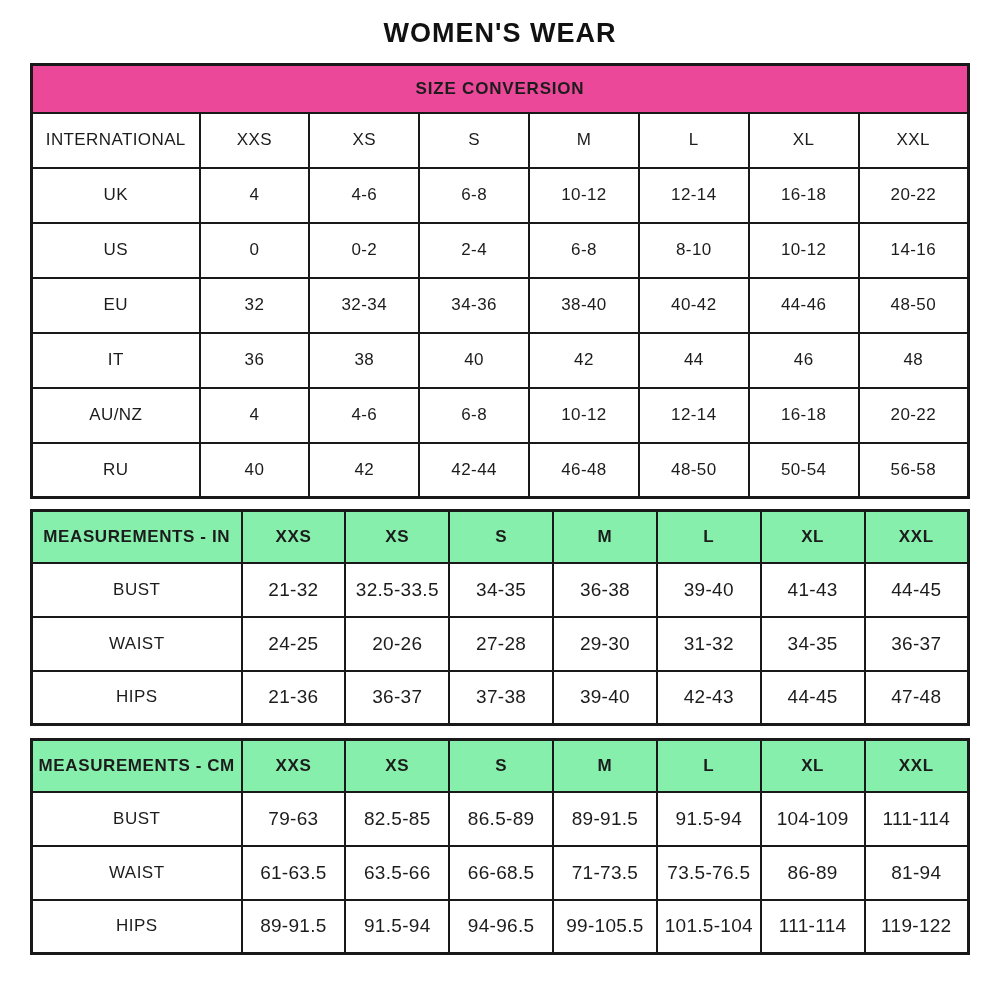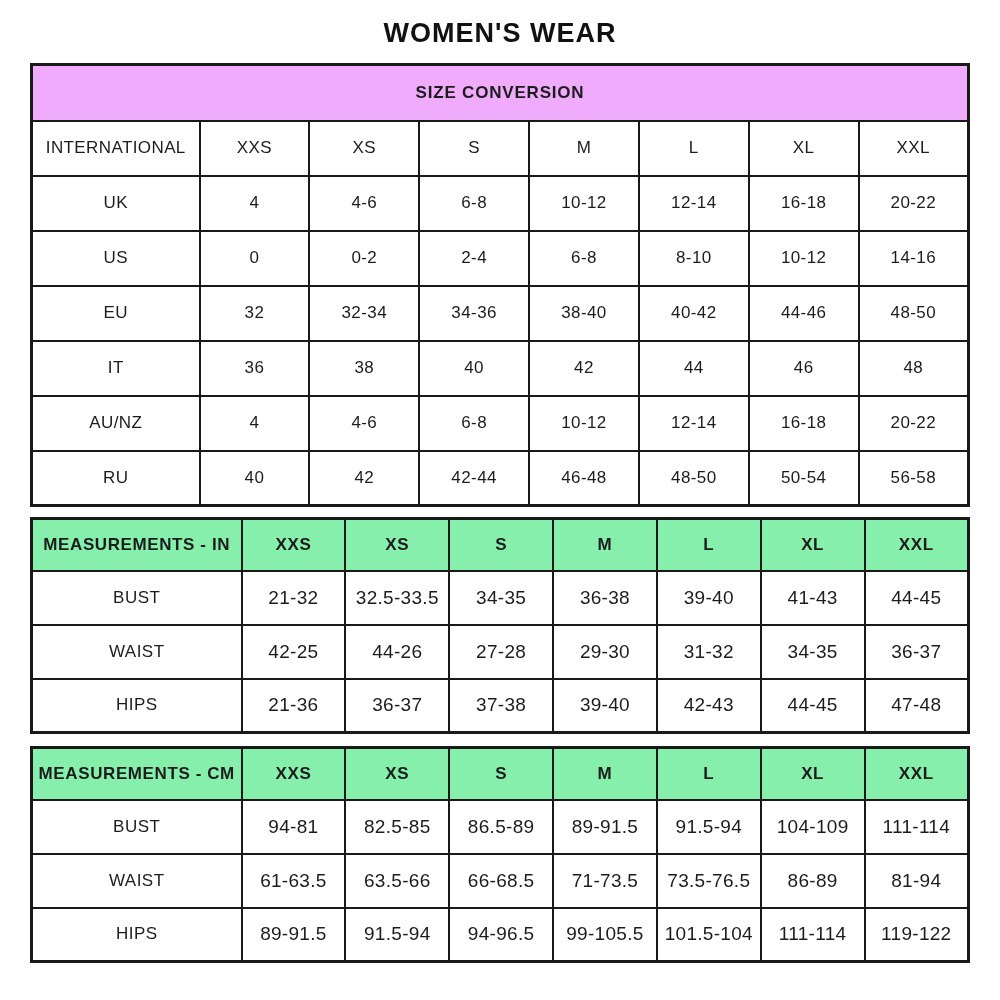--- a/index.html
+++ b/index.html
@@ -29,22 +29,22 @@
     text-align: center;
     vertical-align: middle;
     padding: 0 2px;
     background: #ffffff;
   }
   
   .t1 { margin-bottom: 10px; }
   .t1 .c0 { width: 168px; }
   .t1 td { font-size: 17px; height: 55px; letter-spacing: 0.4px; }
   .t1 .banner td {
-    background: #f0abfc;
-    height: 56px;
+    background: #ec4899;
+    height: 48px;
     font-weight: bold;
     font-size: 17px;
     letter-spacing: 0.8px;
   }
   
   .t23 .c0 { width: 210px; }
   .t2 { margin-bottom: 12px; }
   .t23 .hdr td {
     background: #86efac;
     font-weight: bold;
@@ -177,22 +177,22 @@
         <td>21-32</td>
         <td>32.5-33.5</td>
         <td>34-35</td>
         <td>36-38</td>
         <td>39-40</td>
         <td>41-43</td>
         <td>44-45</td>
       </tr>
       <tr class="mrow">
         <td class="rowlabel">WAIST</td>
-        <td>42-25</td>
-        <td>44-26</td>
+        <td>24-25</td>
+        <td>20-26</td>
         <td>27-28</td>
         <td>29-30</td>
         <td>31-32</td>
         <td>34-35</td>
         <td>36-37</td>
       </tr>
       <tr class="mrow">
         <td class="rowlabel">HIPS</td>
         <td>21-36</td>
         <td>36-37</td>
@@ -222,21 +222,21 @@
         <td>XXS</td>
         <td>XS</td>
         <td>S</td>
         <td>M</td>
         <td>L</td>
         <td>XL</td>
         <td>XXL</td>
       </tr>
       <tr class="mrow">
         <td class="rowlabel">BUST</td>
-        <td>94-81</td>
+        <td>79-63</td>
         <td>82.5-85</td>
         <td>86.5-89</td>
         <td>89-91.5</td>
         <td>91.5-94</td>
         <td>104-109</td>
         <td>111-114</td>
       </tr>
       <tr class="mrow">
         <td class="rowlabel">WAIST</td>
         <td>61-63.5</td>

